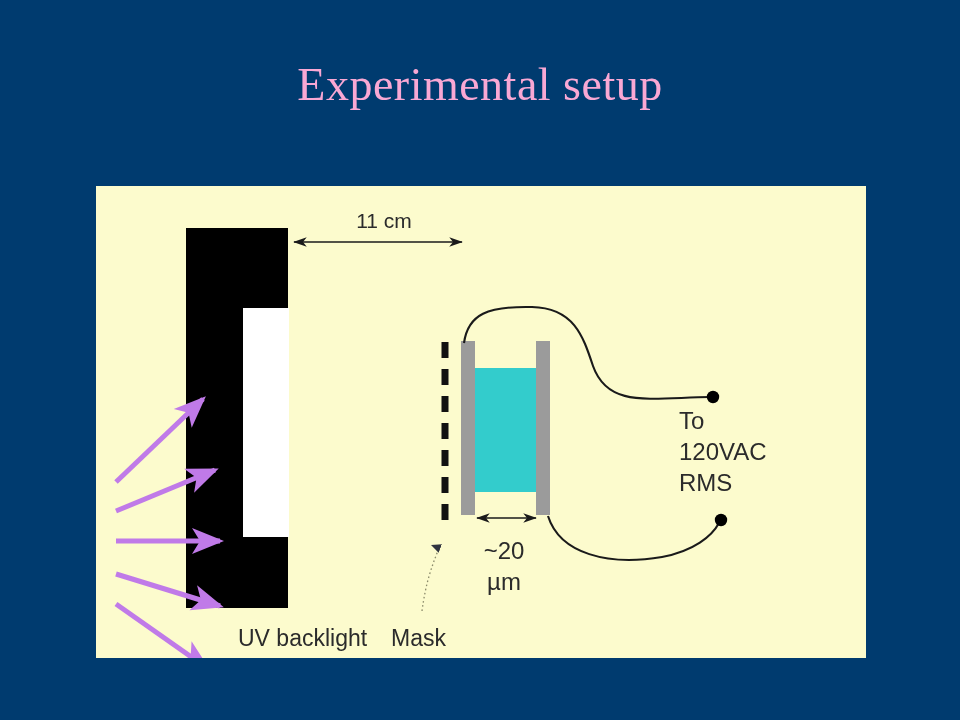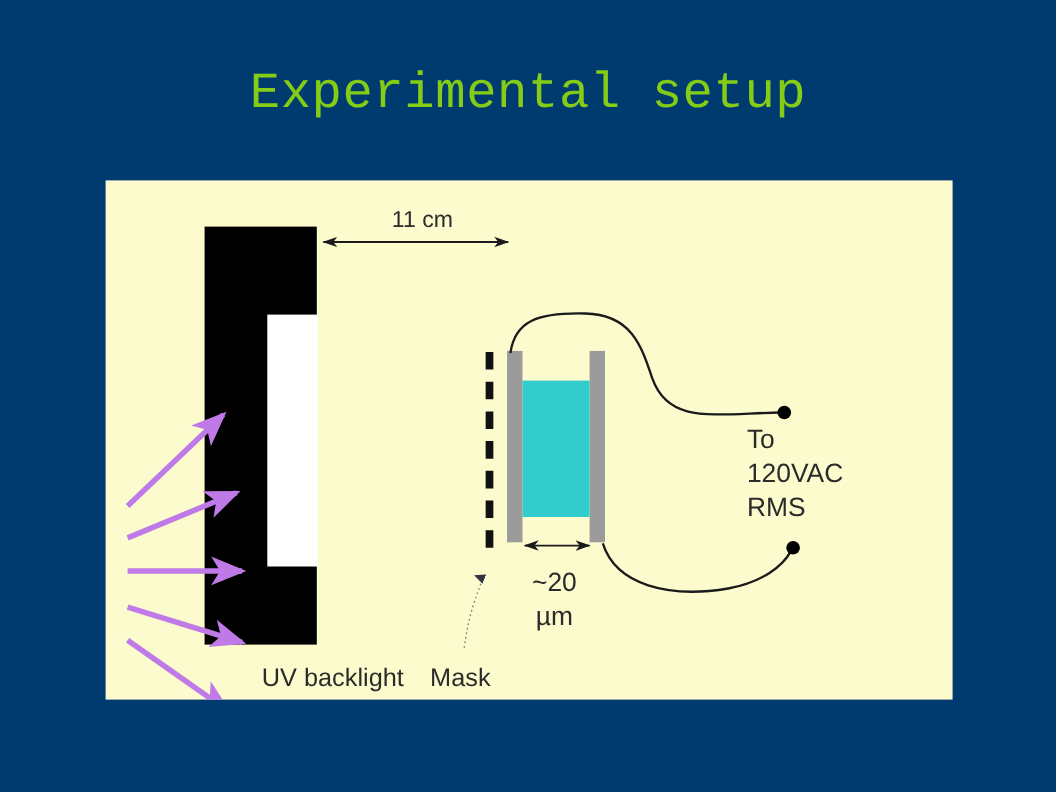--- a/index.html
+++ b/index.html
@@ -18,31 +18,31 @@
     width: 960px;
     height: 720px;
     background: #003b6f;
   }
   #slide-title {
     position: absolute;
     left: 0;
     top: 62px;
     width: 960px;
     text-align: center;
-    color: #84cc16;
+    color: #f9a8d4;
     font-size: 46px;
     font-weight: 400;
     letter-spacing: 0.5px;
-    font-family: Liberation Mono, monospace;
+    font-family: Liberation Serif, serif;
     line-height: 1;
   }
   #diagram-panel {
     position: absolute;
     left: 96px;
-    top: 164px;
+    top: 186px;
     width: 770px;
     height: 472px;
     background: #fcfbcd;
     overflow: hidden;
   }
   #diagram-svg {
     position: absolute;
     left: 0;
     top: 0;
     width: 770px;

